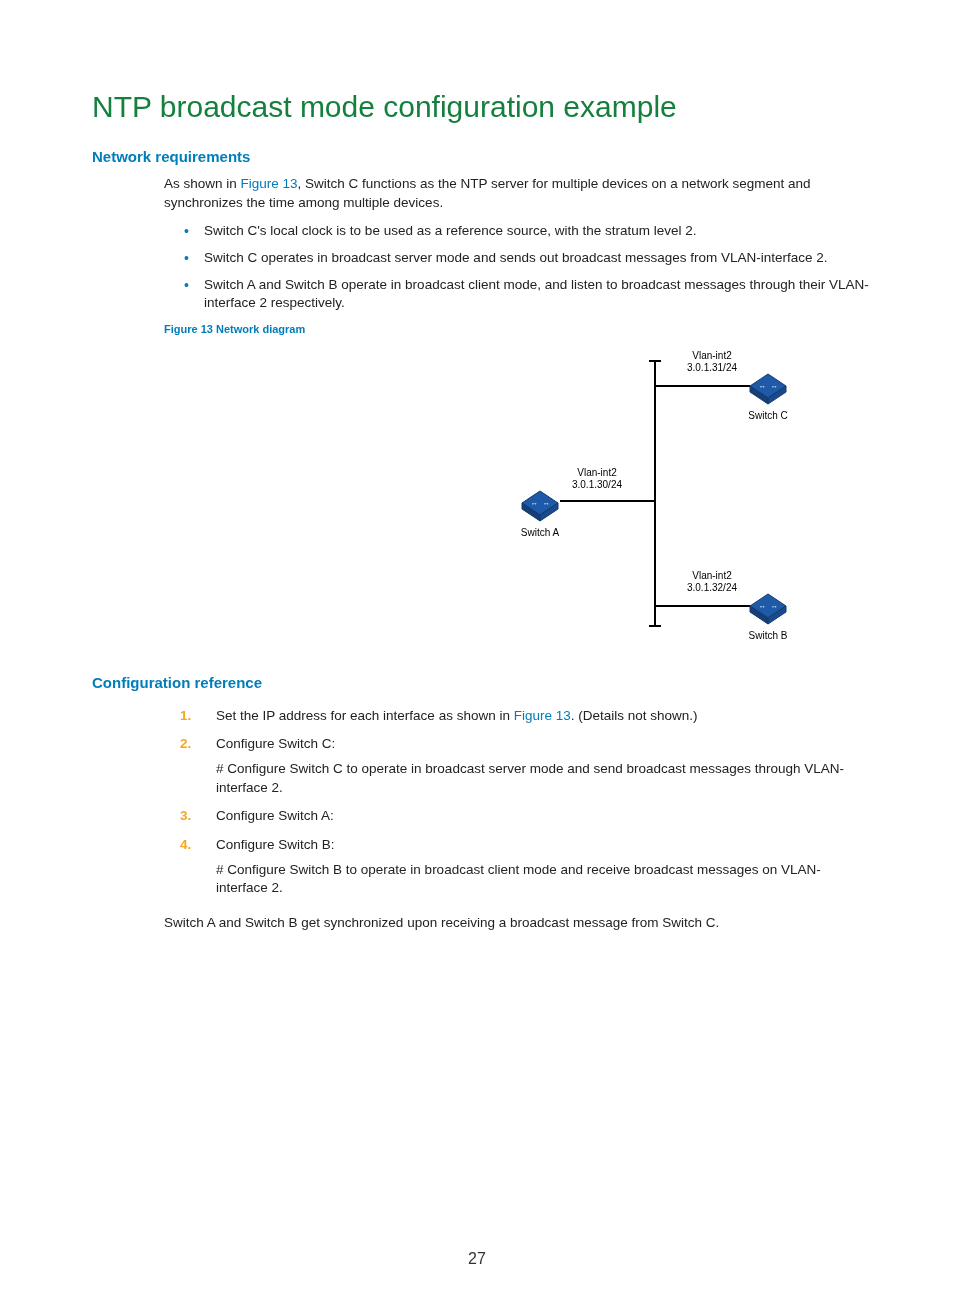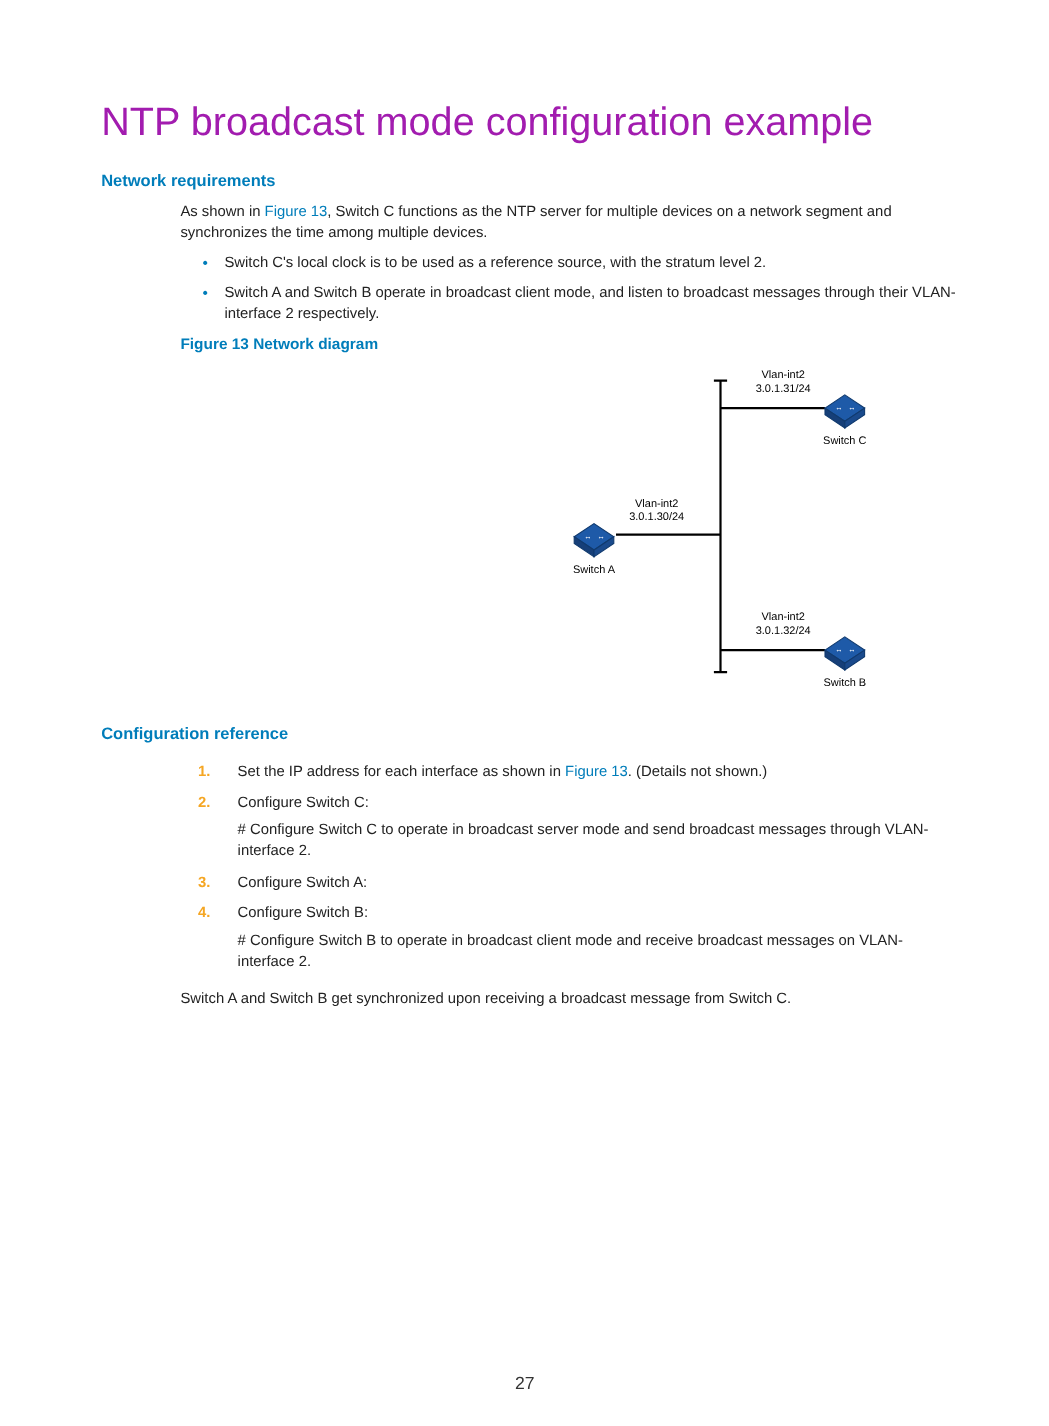--- a/index.html
+++ b/index.html
@@ -12,22 +12,22 @@
   .page {
     width: 954px;
     min-height: 1296px;
     padding: 90px 84px 40px 92px;
     box-sizing: border-box;
     position: relative;
   }
   h1.title {
     font-family: Arial, Helvetica, sans-serif;
     font-weight: 400;
-    font-size: 36px;
-    color: #a21caf;
+    font-size: 30px;
+    color: #15803d;
     margin: 0 0 24px 0;
   }
   h2.sub {
     font-size: 15px;
     font-weight: 700;
     color: #007dba;
     margin: 0 0 10px 0;
   }
   .body-indent {
     margin-left: 72px;
@@ -55,21 +55,21 @@
     content: "\2022";
     position: absolute;
     left: 20px;
     top: 0;
     color: #007dba;
     font-size: 14px;
   }
   .figcap {
     font-weight: 700;
     color: #007dba;
-    font-size: 14px;
+    font-size: 11px;
     margin: 6px 0 6px 72px;
   }
   .diagram-wrap {
     margin-left: 72px;
     margin-bottom: 20px;
     text-align: right;
   }
   ol.steps {
     list-style: none;
     padding: 0;
@@ -117,20 +117,21 @@
   <h1 class="title">NTP broadcast mode configuration example</h1>
 
   <h2 class="sub">Network requirements</h2>
 
   <div class="body-indent">
     <p>
       <span>As shown in </span><a href="#" class="inline-link">Figure 13</a><span>, Switch C functions as the NTP server for multiple devices on a network segment and synchronizes the time among multiple devices.</span>
     </p>
     <ul class="bullets">
       <li>Switch C's local clock is to be used as a reference source, with the stratum level 2.</li>
+      <li>Switch C operates in broadcast server mode and sends out broadcast messages from VLAN-interface 2.</li>
       <li>Switch A and Switch B operate in broadcast client mode, and listen to broadcast messages through their VLAN-interface 2 respectively.</li>
     </ul>
   </div>
 
   <div class="figcap">Figure 13 Network diagram</div>
 
   <div class="diagram-wrap">
     <svg width="380" height="310" viewBox="0 0 380 310">
 
       <line x1="165" y1="20" x2="165" y2="285" stroke="#000" stroke-width="2"></line>

